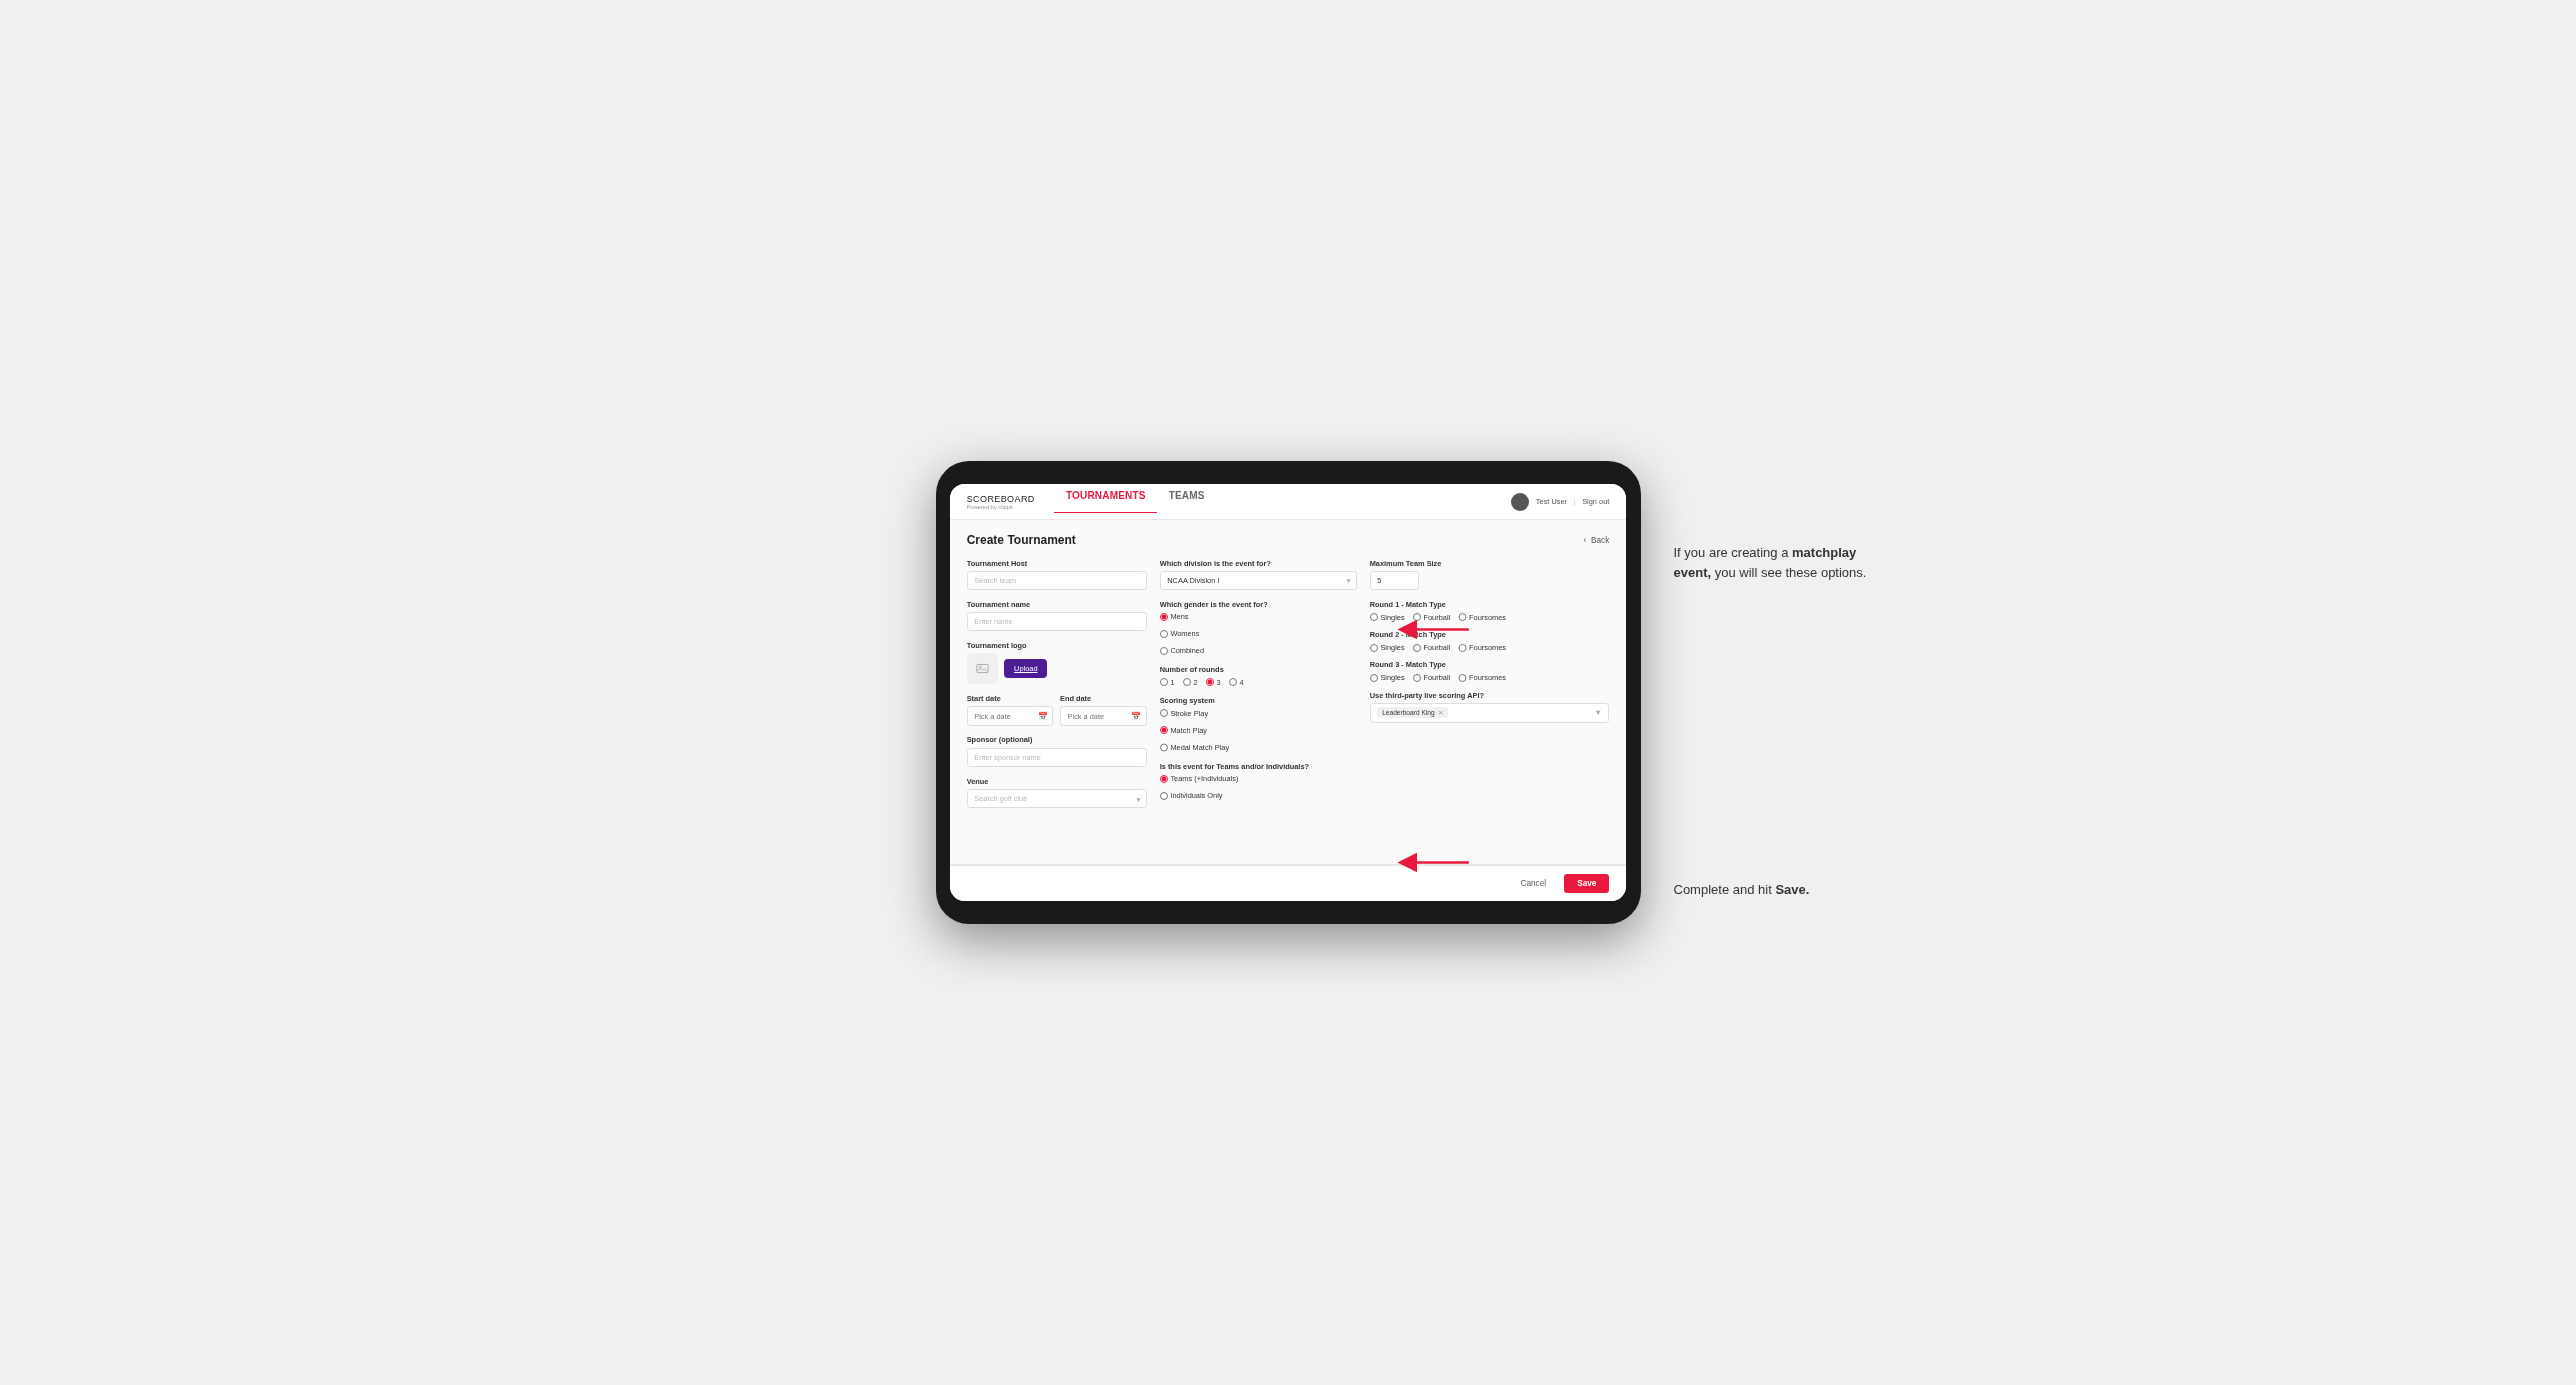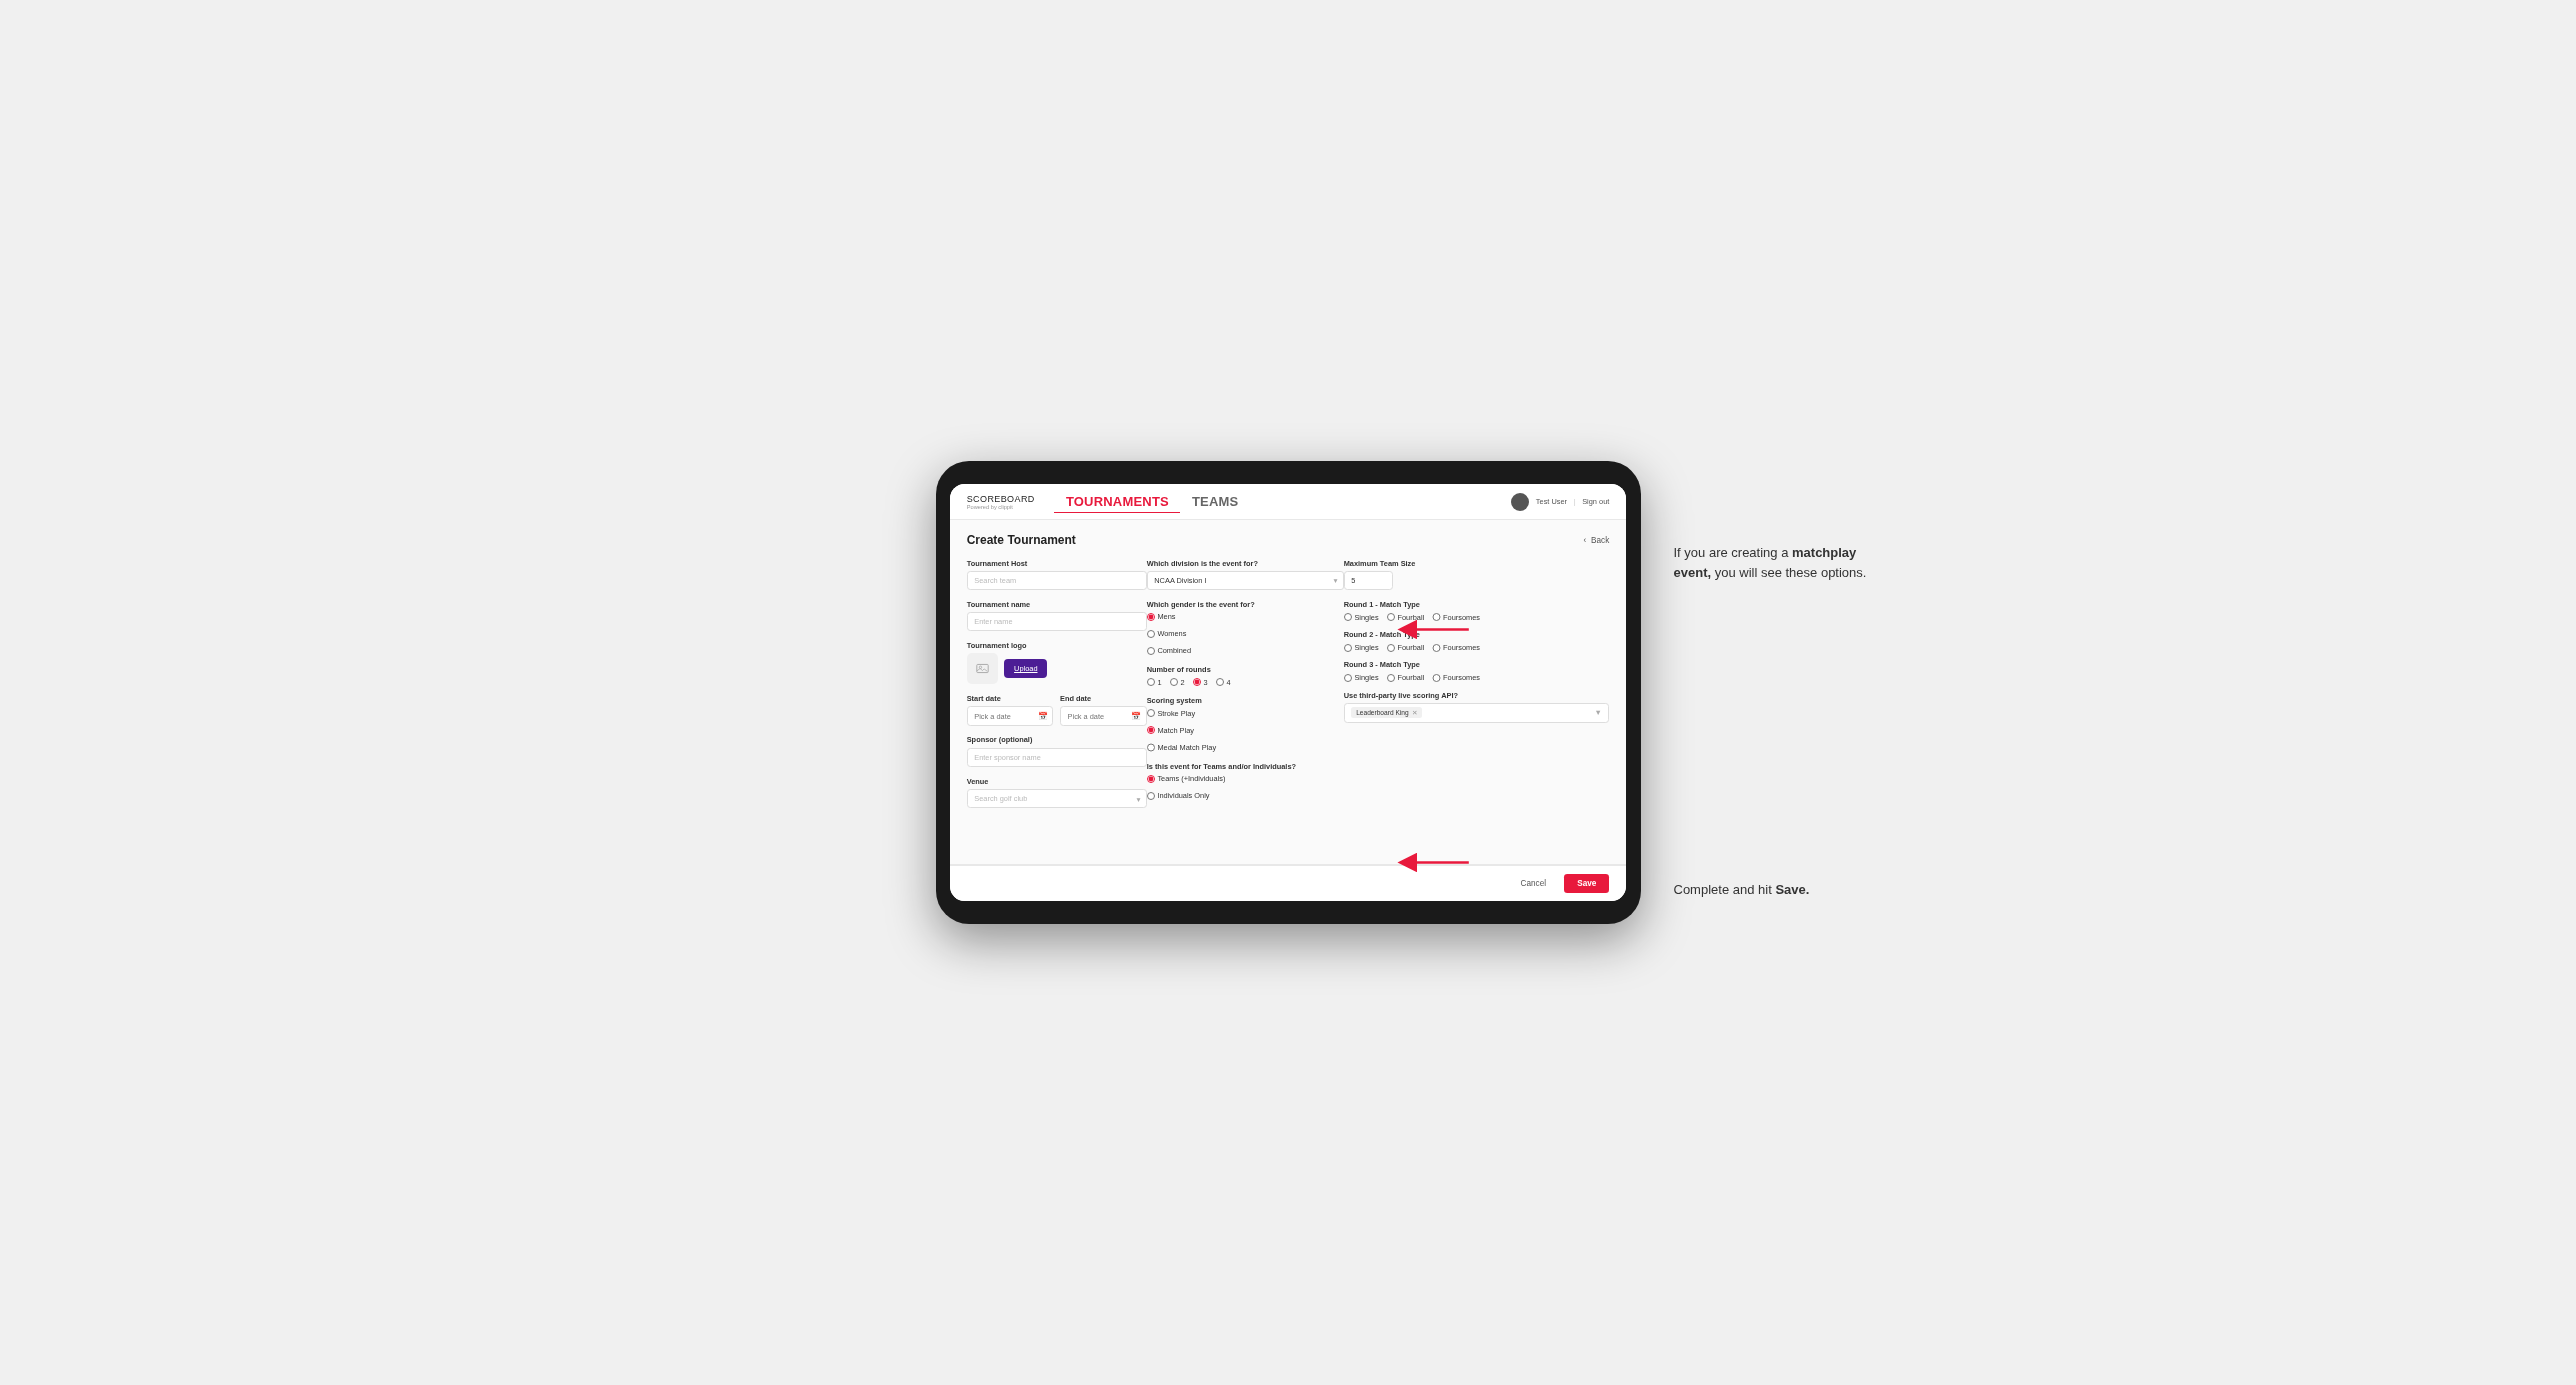--- a/index.html
+++ b/index.html
@@ -61,22 +61,22 @@
     .nav-tabs {
       display: flex;
       gap: 0;
       flex: 1;
     }
 
     .nav-tab {
       padding: 0 11.5px;
       height: 23px;
       display: flex;
-      align-items: center;
-      font-size: 13px;
+      align-items: flex-start;
+      font-size: 10px;
       font-weight: 600;
       color: #666;
       cursor: pointer;
       border-bottom: 1.6px solid transparent;
       letter-spacing: 0.2px;
     }
 
     .nav-tab.active {
       color: #e8193c;
       border-bottom-color: #e8193c;
@@ -137,20 +137,21 @@
       color: #555;
       cursor: pointer;
     }
 
     .back-arrow {
       margin-right: 2.5px;
     }
 
     .form-body {
       display: flex;
+      gap: 13px;
     }
 
     
     .col-left {
       width: 180px;
       flex-shrink: 0;
     }
 
     .form-group {
       margin-bottom: 9.8px;

